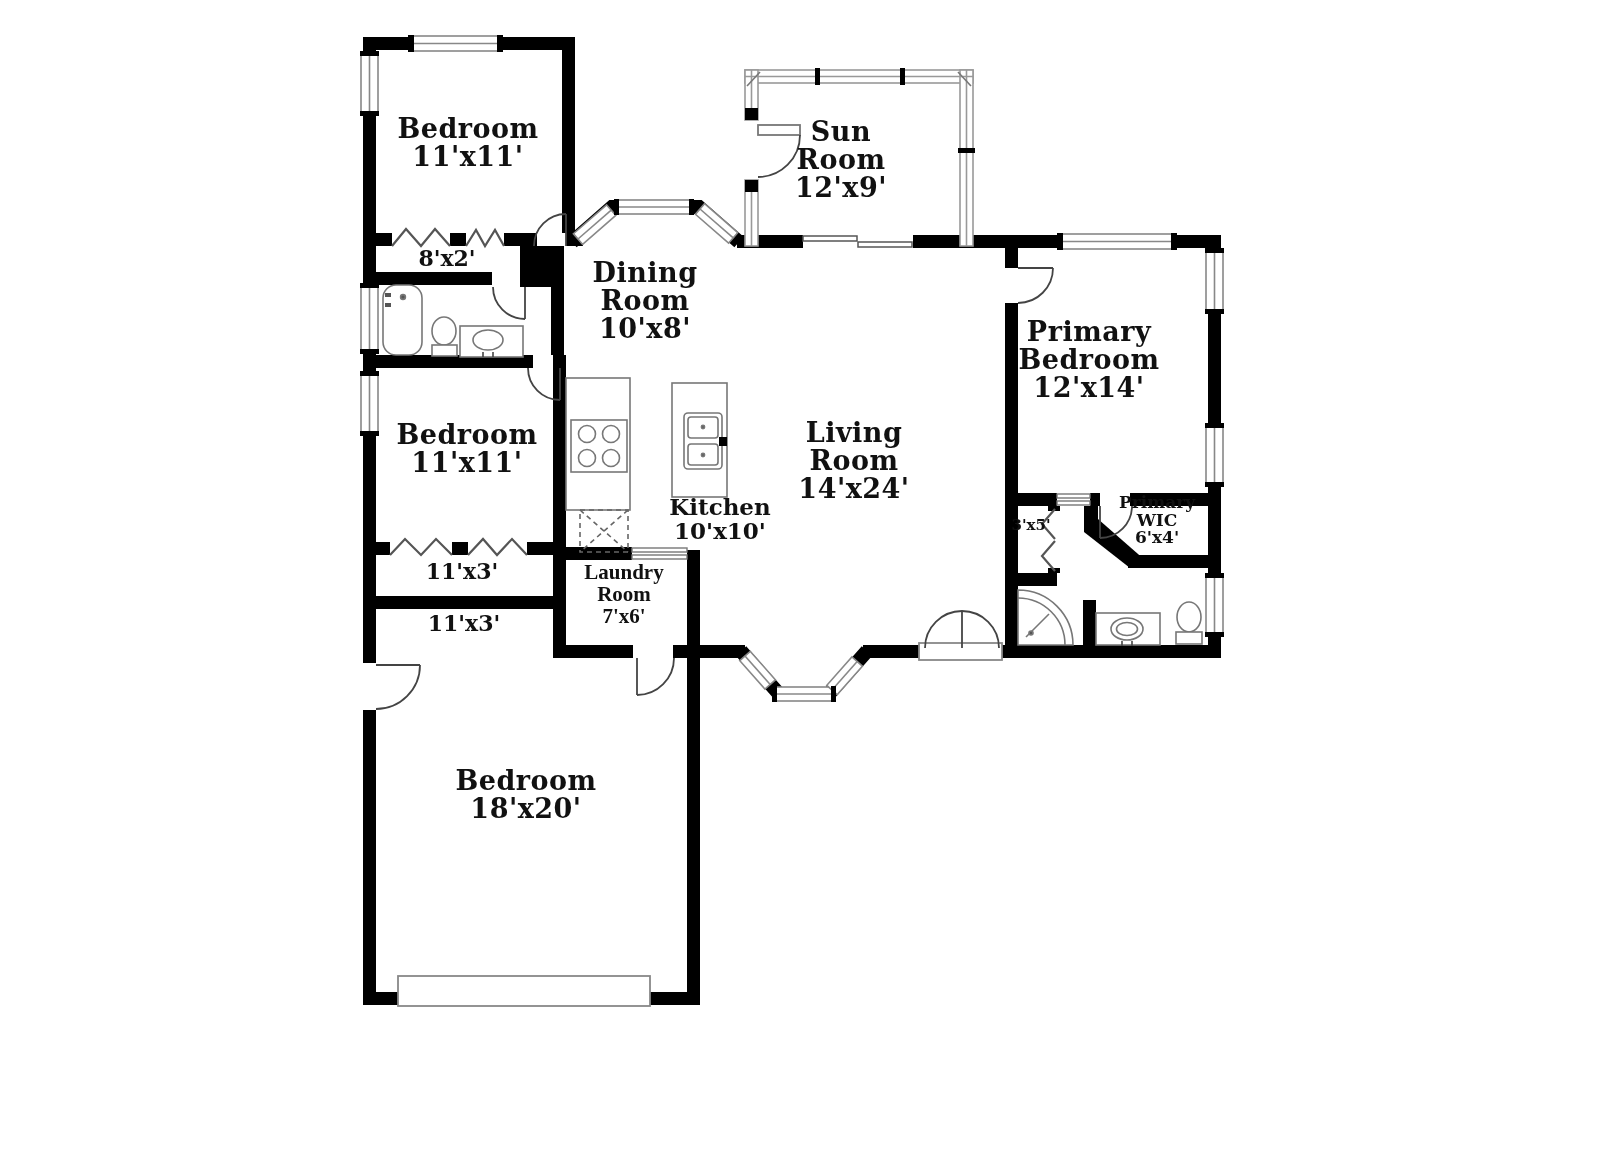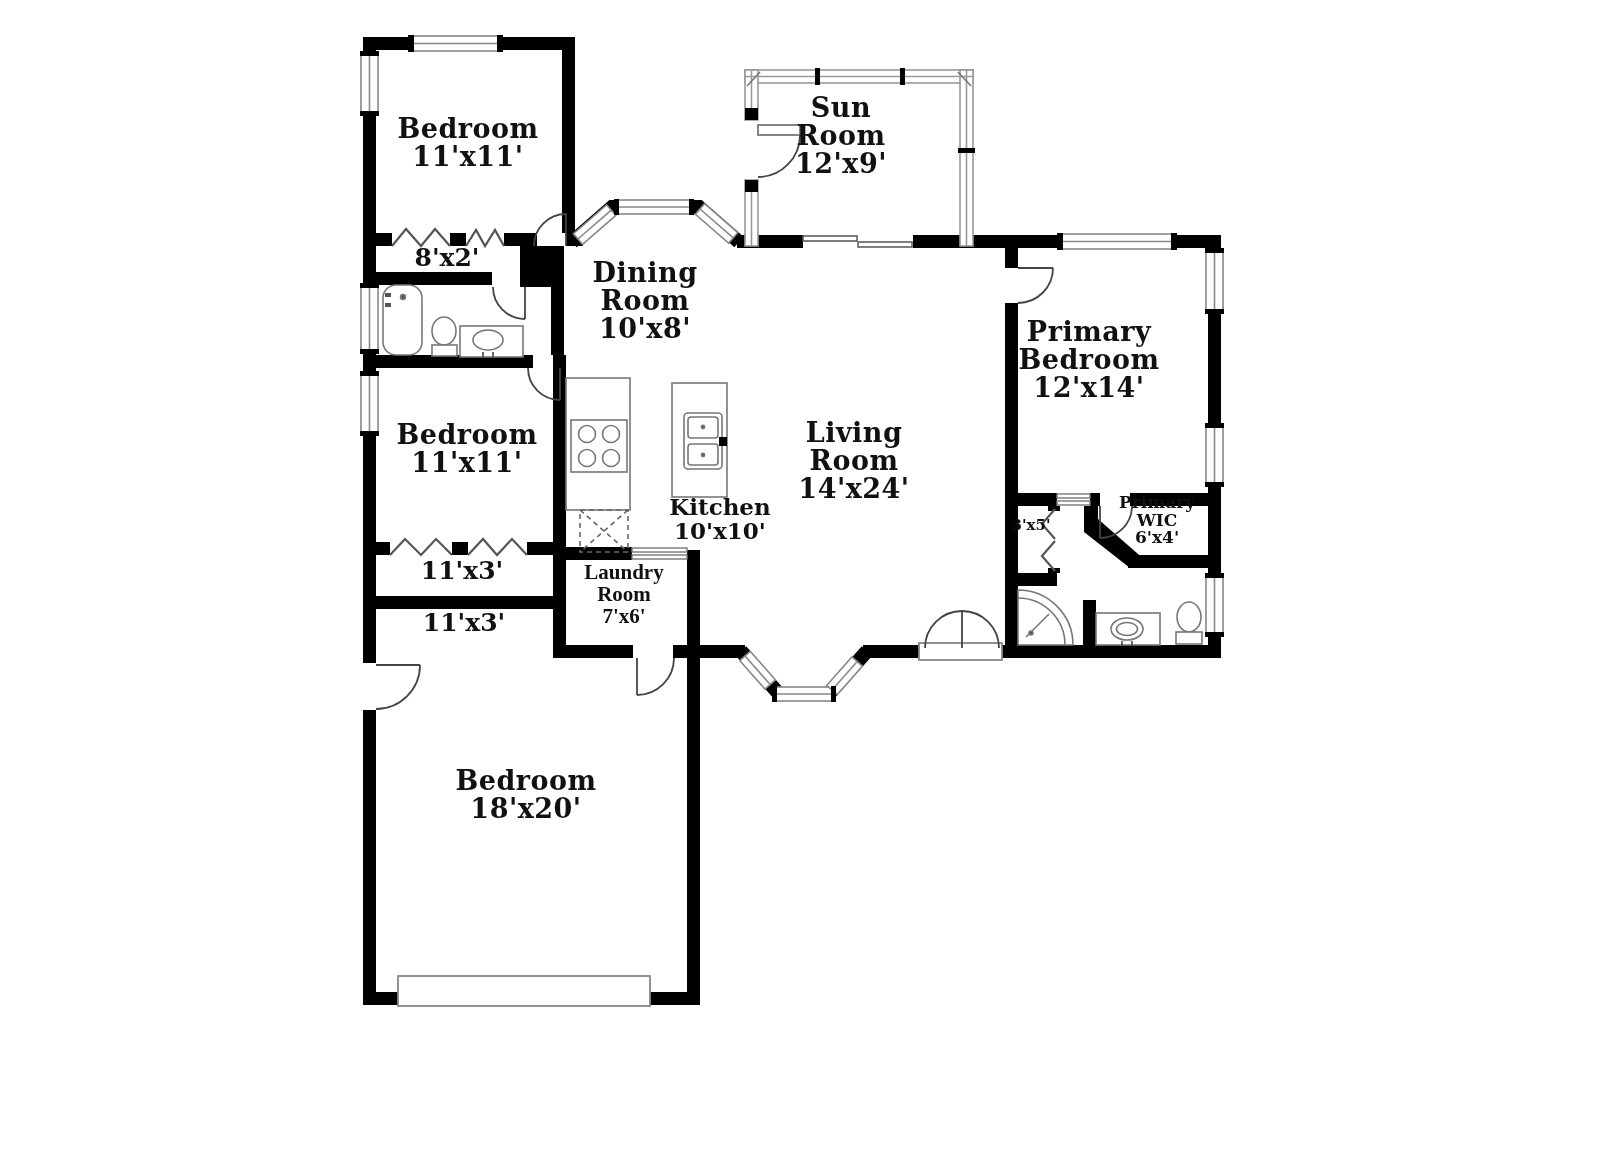--- a/index.html
+++ b/index.html
@@ -3,21 +3,21 @@
 <meta charset="utf-8">
 <style>
   html,body{margin:0;padding:0;background:#fff;}
   #page{position:relative;width:1268px;height:1163px;background:#ffffff;overflow:hidden;
         font-family:"DejaVu Serif","Liberation Serif",serif;}
   svg{position:absolute;left:0;top:0;}
   .plan-label{position:absolute;transform:translate(-50%,-50%);text-align:center;
       color:#111;font-weight:bold;line-height:1.04;white-space:nowrap;}
   .plan-label span{display:block;}
   .fs-big{font-size:27px;letter-spacing:.5px;}
-  .fs-dim{font-size:25px;}
+  .fs-dim{font-size:22px;}
   .fs-kitchen{font-size:23px;margin-left:34px;}
   .fs-laundry{font-size:21px;}
   .fs-wic{font-size:17px;}
   .fs-2x5{font-size:15px;}
   #watermark{position:absolute;left:1480px;top:560px;color:#701a75;
       font-family:"Liberation Sans",sans-serif;font-size:21px;font-weight:bold;letter-spacing:.5px;}
   #footer{position:absolute;left:0;top:1072px;width:100%;text-align:center;
       font-family:"Liberation Serif","DejaVu Serif",serif;font-size:27px;color:#0c0c0c;line-height:31px;}
 </style>
 </head>
@@ -301,21 +301,21 @@
   </g>
 </svg>
 
 <div class="plan-label fs-big" style="left:468px;top:143px;">
   <span>Bedroom</span>
   <span>11'x11'</span>
 </div>
 <div class="plan-label fs-dim" style="left:447px;top:258px;">
   <span>8'x2'</span>
 </div>
-<div class="plan-label fs-big" style="left:841px;top:136px;">
+<div class="plan-label fs-big" style="left:841px;top:160px;">
   <span>Sun</span>
   <span>Room</span>
   <span>12'x9'</span>
 </div>
 <div class="plan-label fs-big" style="left:645px;top:301px;">
   <span>Dining</span>
   <span>Room</span>
   <span>10'x8'</span>
 </div>
 <div class="plan-label fs-big" style="left:1089px;top:360px;">

